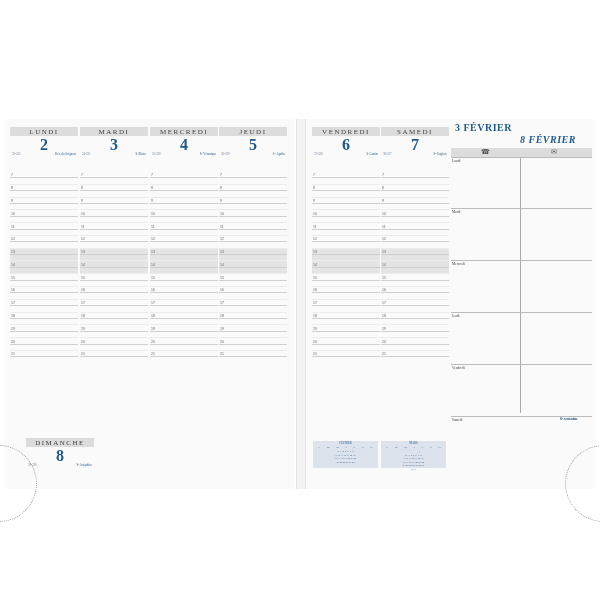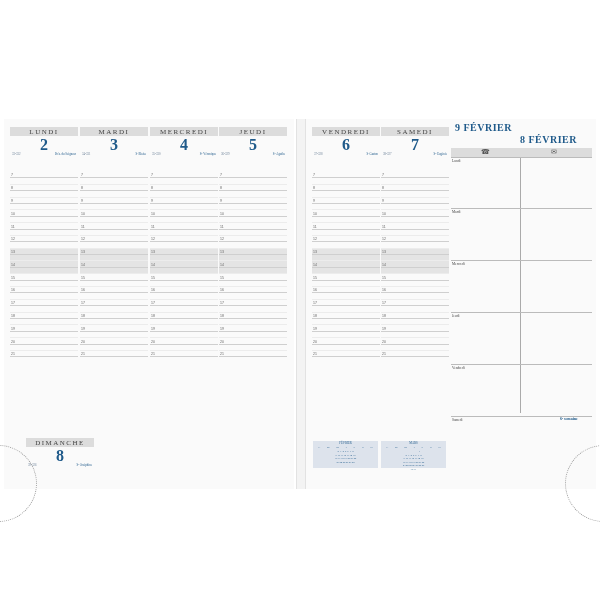--- a/index.html
+++ b/index.html
@@ -15,21 +15,21 @@
   .meta .code{position:absolute;left:2px;top:0;color:#6a7f96;}
   .meta .saint{position:absolute;right:2px;top:0;}
   .hours{position:absolute;top:172px;width:68px;}
   .row{position:relative;height:5.4px;border-bottom:1px solid #cfcfcf;}
   .row.half{border-bottom:1px solid #ececec;}
   .row.shade{background:#e4e4e4;}
   .row .lbl{position:absolute;left:1px;bottom:0;font-size:3.5px;color:#666;font-family:"Liberation Sans",sans-serif;}
   .sunday{position:absolute;left:26px;top:438px;width:68px;}
   .arc{position:absolute;border:1px dotted #999;border-radius:50%;}
   .wk-title1{position:absolute;left:455px;top:122px;font-size:10px;font-weight:bold;color:#1f5a8a;letter-spacing:0.5px;}
-  .wk-title2{position:absolute;left:520px;top:134px;font-size:10px;font-weight:bold;color:#1f5a8a;letter-spacing:0.5px;}
+  .wk-title2{position:absolute;left:520px;top:134px;font-size:10px;font-weight:bold;color:#1f5a8a;letter-spacing:0.5px;font-style:italic;}
   .iconbar{position:absolute;left:451px;top:148px;width:141px;height:9px;background:#dcdcdc;}
   .iconbar .ic{position:absolute;top:0;font-size:7px;line-height:9px;color:#555;}
   .wgrid{position:absolute;left:451px;top:157px;width:141px;height:263px;}
   .wgrid .vline{position:absolute;left:69px;top:0;width:1px;height:256px;background:#aaa;}
   .wrow{position:absolute;left:0;width:141px;border-top:1px solid #bbb;}
   .wrow span{position:absolute;left:1px;top:1px;font-size:3.5px;color:#444;}
   .weeknum{position:absolute;left:560px;top:416px;font-size:4px;font-weight:bold;color:#1f5a8a;}
   .minical{position:absolute;top:441px;width:65px;height:27px;background:#dde3ec;}
   .minical .mname{text-align:center;font-size:3px;color:#1f5a8a;line-height:5px;}
   .minical .mdays{display:flex;justify-content:space-around;font-size:2.8px;color:#1f5a8a;line-height:4px;padding:0 2px;}
@@ -632,21 +632,21 @@
   <div class="daynum">8</div>
   <div class="meta">
       <span class="code">39-326</span>
       <span class="saint">Sᵗᵉ Joséphine</span>
     </div>
 </div>
 
 <div class="arc" style="left:-40px;top:445px;width:75px;height:75px;"></div>
 <div class="arc" style="left:565px;top:445px;width:75px;height:75px;"></div>
 
-<div class="wk-title1">9 FÉVRIER</div>
+<div class="wk-title1">3 FÉVRIER</div>
 <div class="wk-title2">8 FÉVRIER</div>
 
 <div class="iconbar">
   <span class="ic" style="left:30px">☎</span>
   <span class="ic" style="left:100px">✉</span>
 </div>
 
 <div class="wgrid">
   <div class="vline"></div>
   <div class="wrow" style="top:0">

